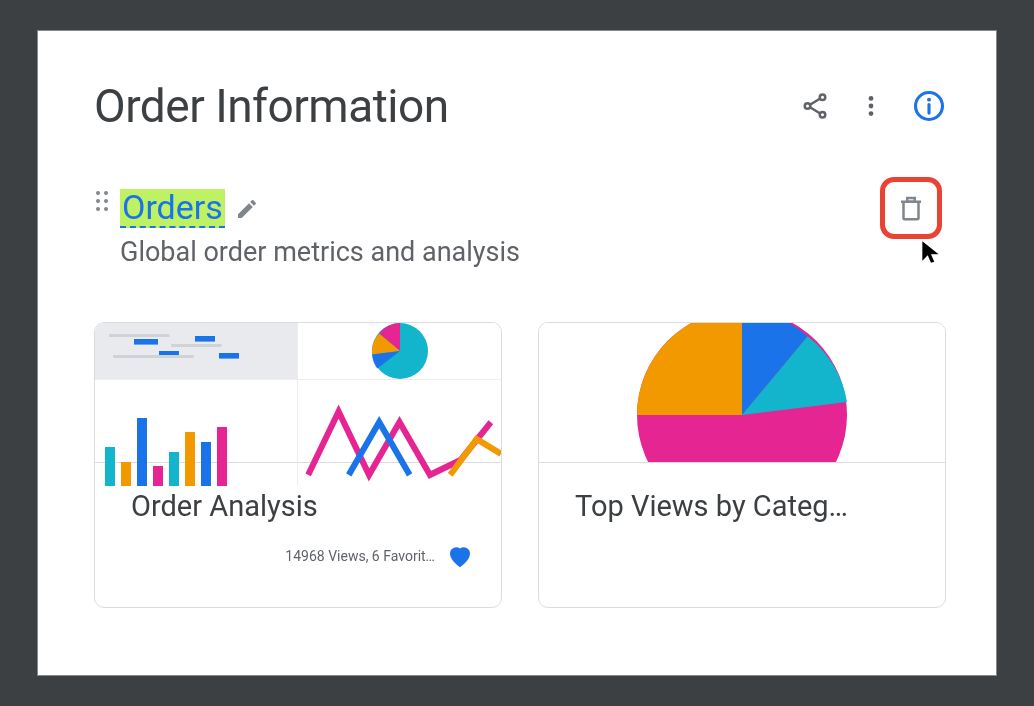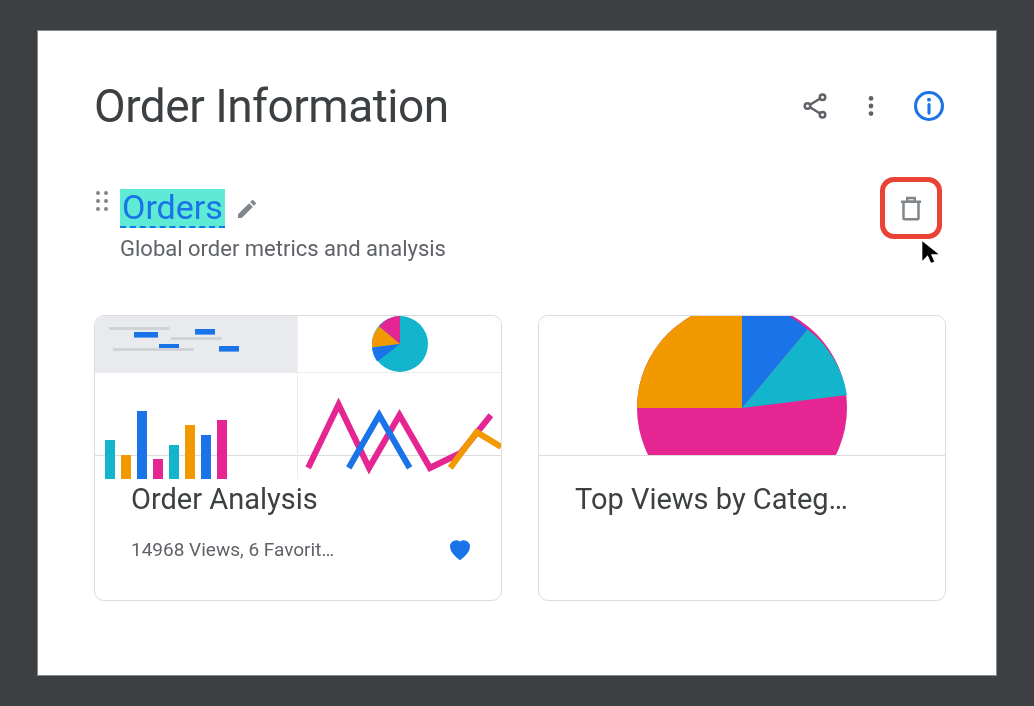--- a/index.html
+++ b/index.html
@@ -56,27 +56,27 @@
   }
   .section-title-line {
     display: flex;
     align-items: center;
     gap: 10px;
   }
   .section-title {
     font-size: 34px;
     color: #1a73e8;
     font-weight: 400;
-    background: #5eead4;
+    background: #bef264;
     padding: 0 2px;
     border-bottom: 2px dashed #1a73e8;
     line-height: 1.1;
   }
   .section-desc {
-    font-size: 22px;
+    font-size: 27px;
     color: #5f6368;
     margin-top: 8px;
     text-align: center;
   }
   .delete-callout {
     position: absolute;
     right: 14px;
     top: -12px;
     width: 62px;
     height: 62px;
@@ -126,27 +126,28 @@
     overflow: hidden;
     text-overflow: ellipsis;
   }
   .card-meta-row {
     display: flex;
     align-items: center;
     justify-content: space-between;
     margin-top: 18px;
   }
   .card-meta {
-    font-size: 19px;
+    font-size: 14px;
     color: #5f6368;
     white-space: nowrap;
     overflow: hidden;
     text-overflow: ellipsis;
     flex: 1;
     margin-right: 10px;
+    text-align: right;
   }
   
   .pv-grid {
     position: absolute; inset: 0 0 0 0;
     display: grid;
     grid-template-columns: 1fr 1fr;
     grid-template-rows: 1fr 1fr;
   }
   .pv-map {
     background:

